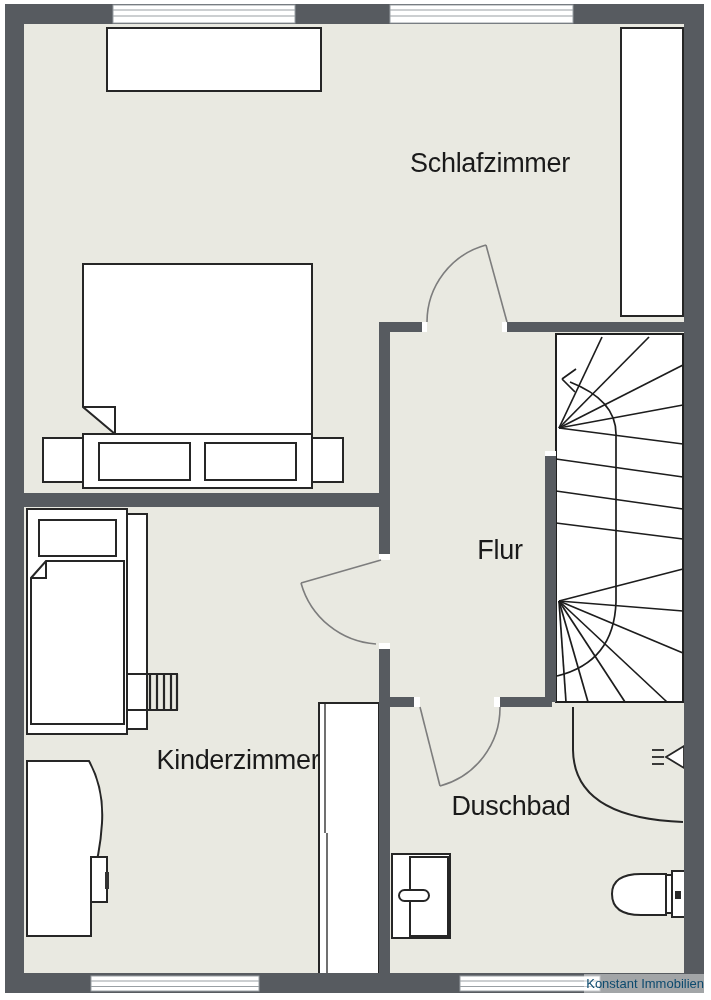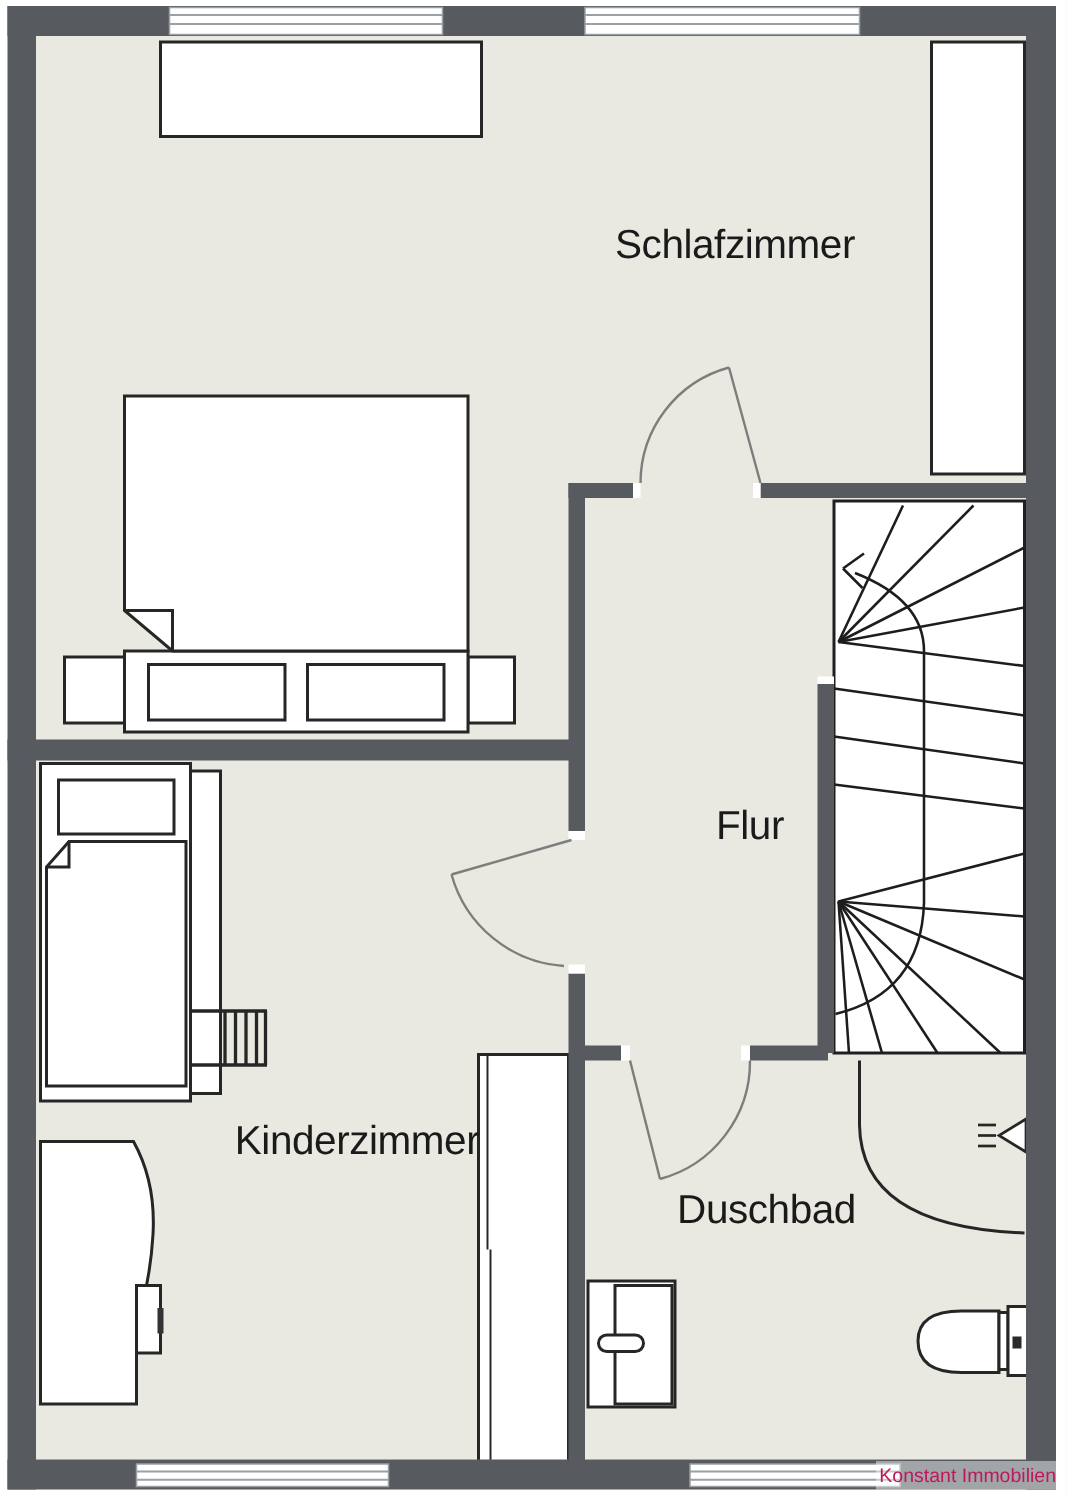--- a/index.html
+++ b/index.html
@@ -9,21 +9,21 @@
   }
   .plan svg{position:absolute;left:0;top:0;}
   .room-label{
     position:absolute;transform:translateX(-50%);
     font-size:27px;line-height:27px;letter-spacing:-0.3px;
     color:#1a1a1a;white-space:nowrap;
   }
   .watermark{
     position:absolute;top:974px;right:0;width:127px;height:19px;
     background:rgba(255,255,255,0.45);
-    color:#be185d;font-size:13px;line-height:19px;text-align:right;
+    color:#0c4a6e;font-size:13px;line-height:19px;text-align:right;
     padding-right:7px;box-sizing:border-box;white-space:nowrap;
   }
 </style>
 </head>
 <body>
 
 <div class="plan">
   <svg width="711" height="1000" viewBox="0 0 711 1000">
 
     <rect x="24" y="24" width="660" height="949" fill="#e9e9e1"></rect>

